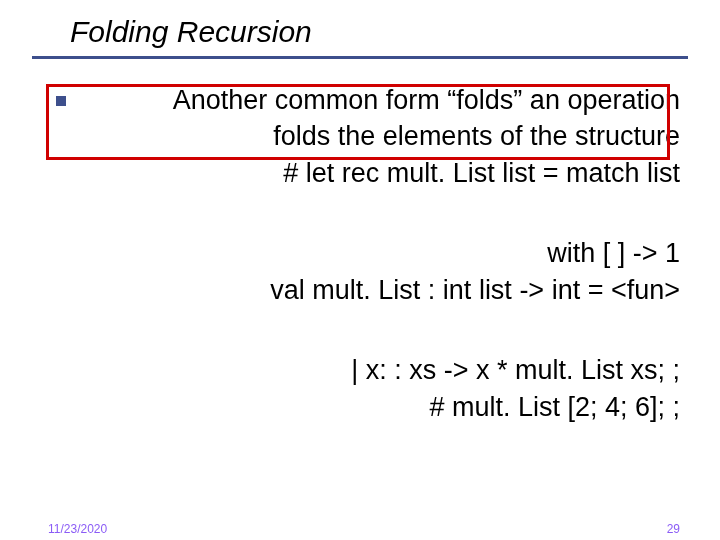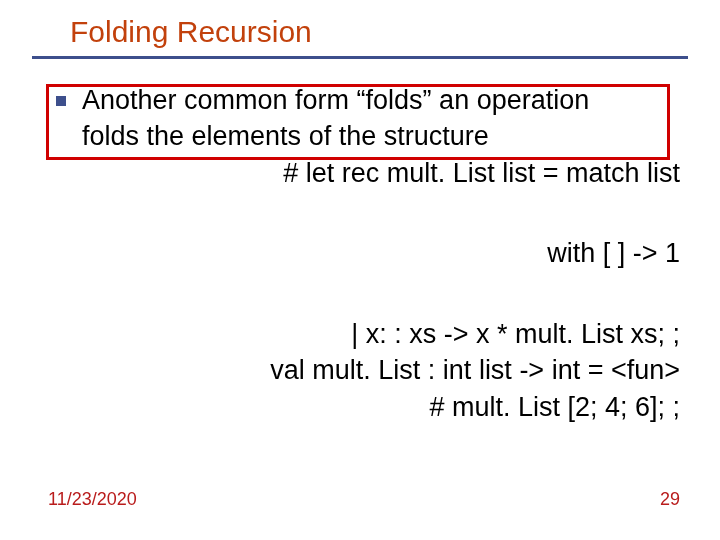--- a/index.html
+++ b/index.html
@@ -23,36 +23,38 @@
   .title-underline {
     position: absolute;
     top: 56px;
     left: 32px;
     width: 656px;
     height: 3px;
     background: #3d4f8c;
   }
   .title-text {
     font-size: 30px;
-    color: #c2410c;
+    color: #000000;
     padding-left: 38px;
     font-weight: 400;
+    font-style: italic;
   }
   .content {
     position: absolute;
     top: 82px;
     left: 48px;
     right: 40px;
     font-size: 27px;
     line-height: 1.35;
     color: #000;
   }
   .bullet-block {
     position: relative;
     padding-left: 0;
+    text-align: right;
   }
   .bullet-square {
     position: absolute;
     left: 8px;
     top: 14px;
     width: 10px;
     height: 10px;
     background: #3d4f8c;
   }
   .highlight-box {
@@ -63,47 +65,47 @@
     height: 76px;
     border: 3px solid #d00000;
     pointer-events: none;
   }
   .line1 { padding-left: 34px; }
   .line2 { padding-left: 34px; }
   .code-line { padding-left: 0; text-align: right; }
   .indent1 { padding-left: 24px; margin-top: 44px; }
   .footer {
     position: absolute;
-    bottom: 30px;
+    bottom: 4px;
     left: 48px;
     right: 40px;
     display: flex;
     justify-content: space-between;
-    font-size: 18px;
-    color: #b91c1c;
+    font-size: 12px;
+    color: #8b5cf6;
   }
 </style>
 </head>
 <body>
 
 <div class="title-bar">
   <div class="title-text">Folding Recursion</div>
 </div>
 <div class="title-underline"></div>
 
 <div class="content">
   <div class="bullet-block">
     <div class="bullet-square"></div>
     <div class="line1">Another common form “folds” an operation</div>
     <div class="line2">folds the elements of the structure</div>
   </div>
   <div class="code-line"># let rec mult. List list = match list</div>
   <div class="code-line indent1">with [ ] -&gt; 1</div>
+  <div class="code-line">val mult. List : int list -&gt; int = &lt;fun&gt;</div>
   <div class="code-line indent1">| x: : xs -&gt; x * mult. List xs; ;</div>
-  <div class="code-line">val mult. List : int list -&gt; int = &lt;fun&gt;</div>
   <div class="code-line"># mult. List [2; 4; 6]; ;</div>
 </div>
 
 <div class="highlight-box"></div>
 
 <div class="footer">
   <span>11/23/2020</span>
   <span>29</span>
 </div>
 

